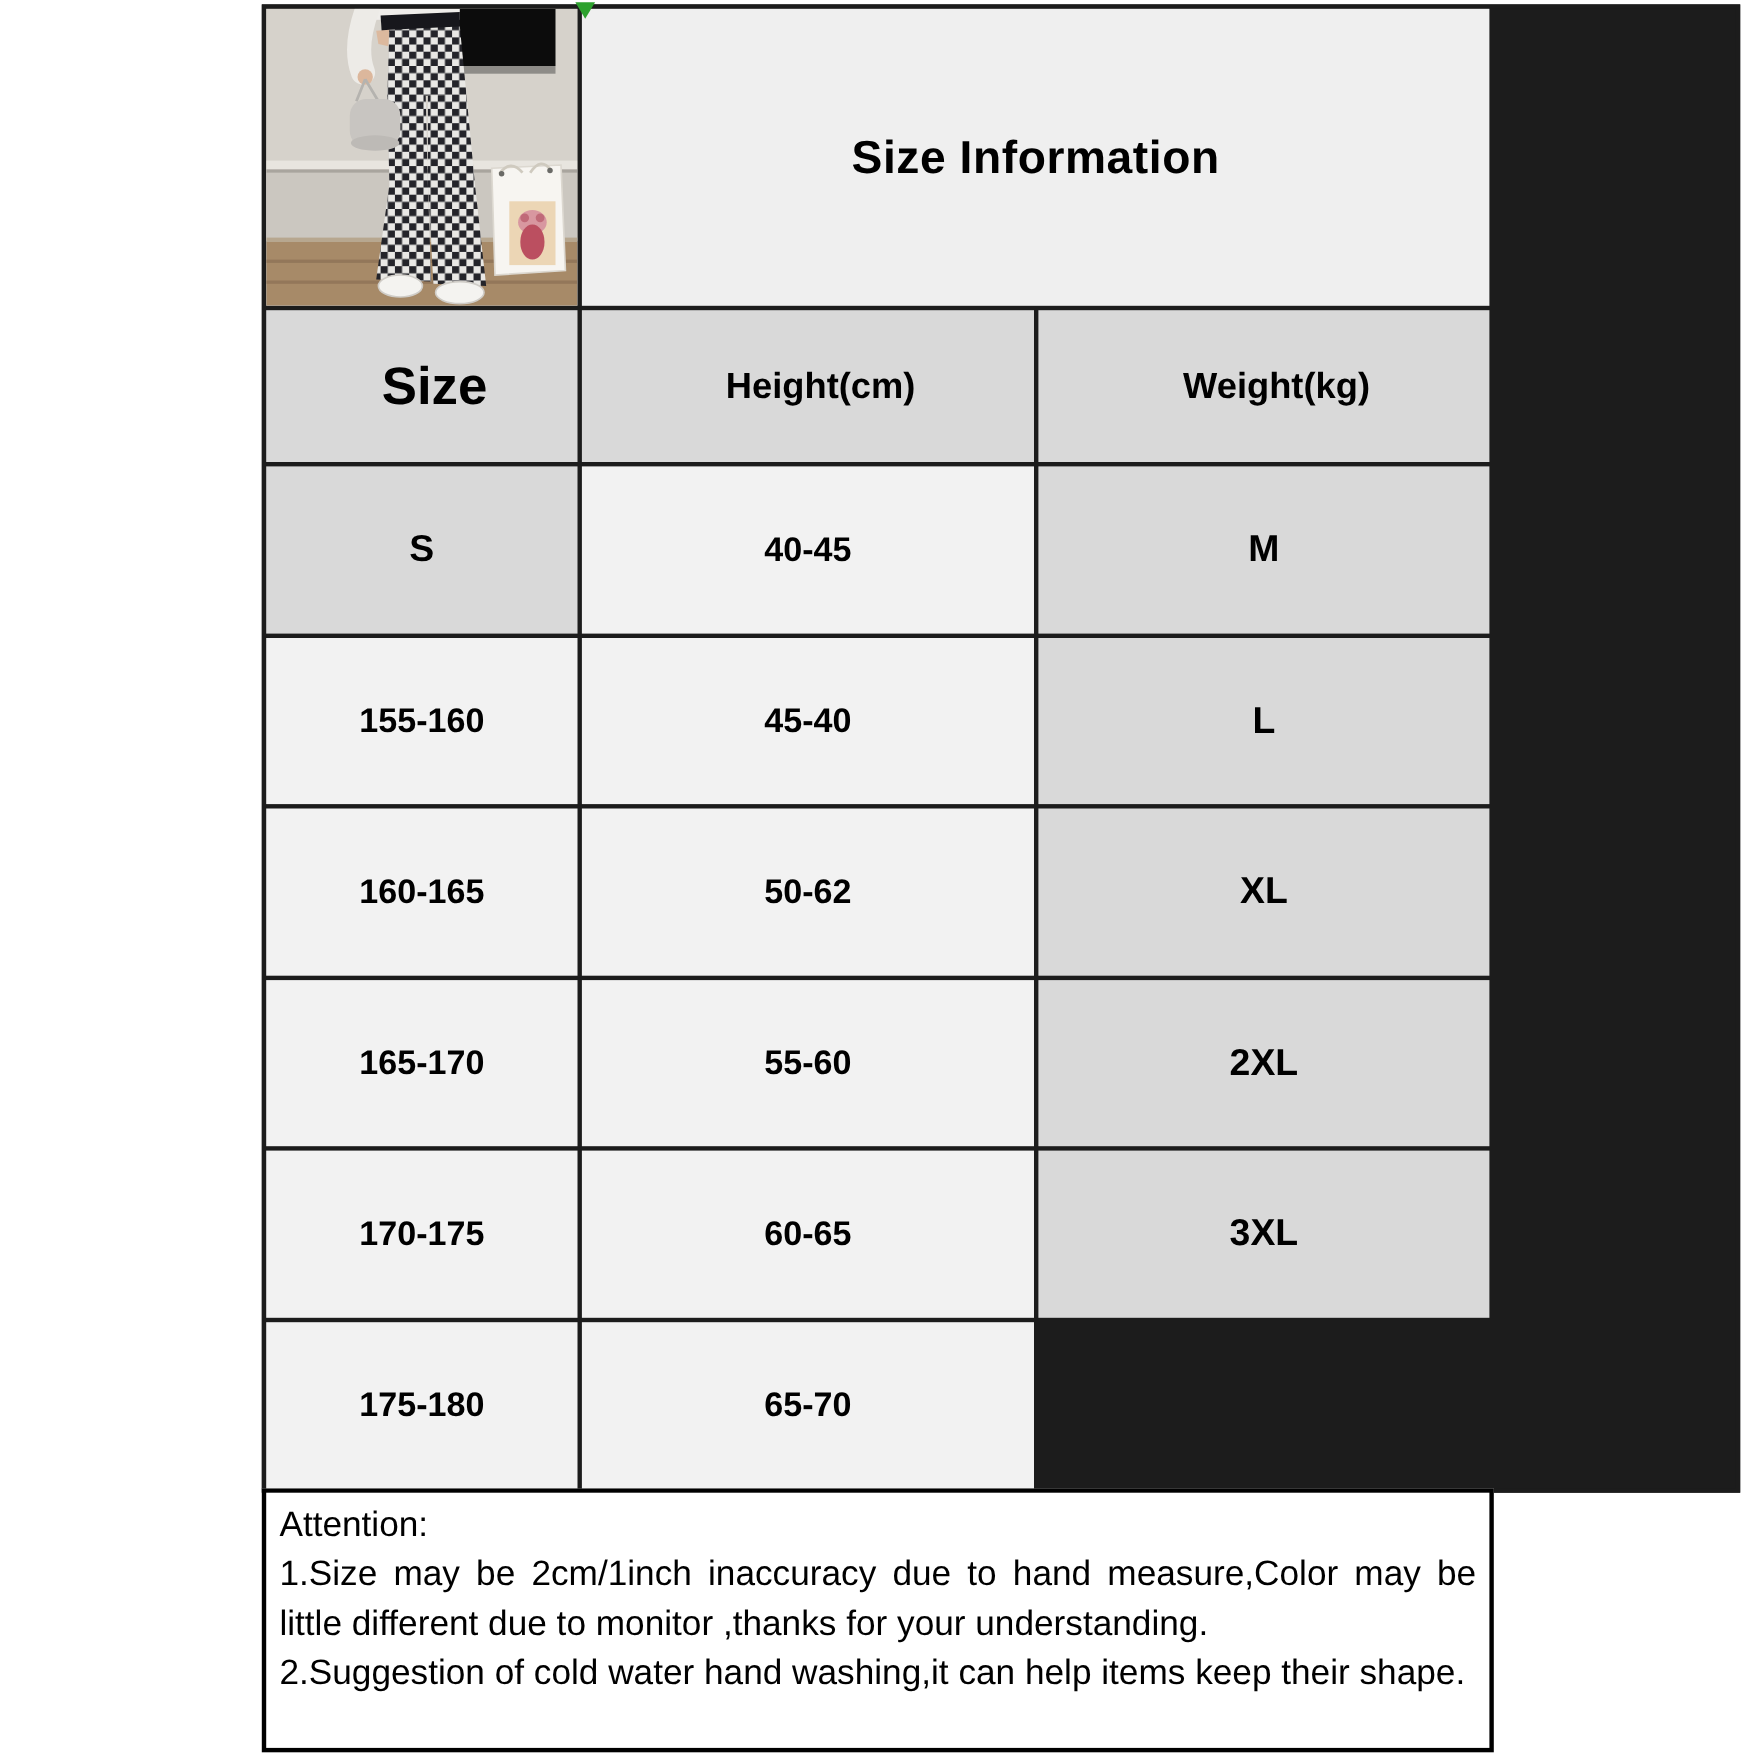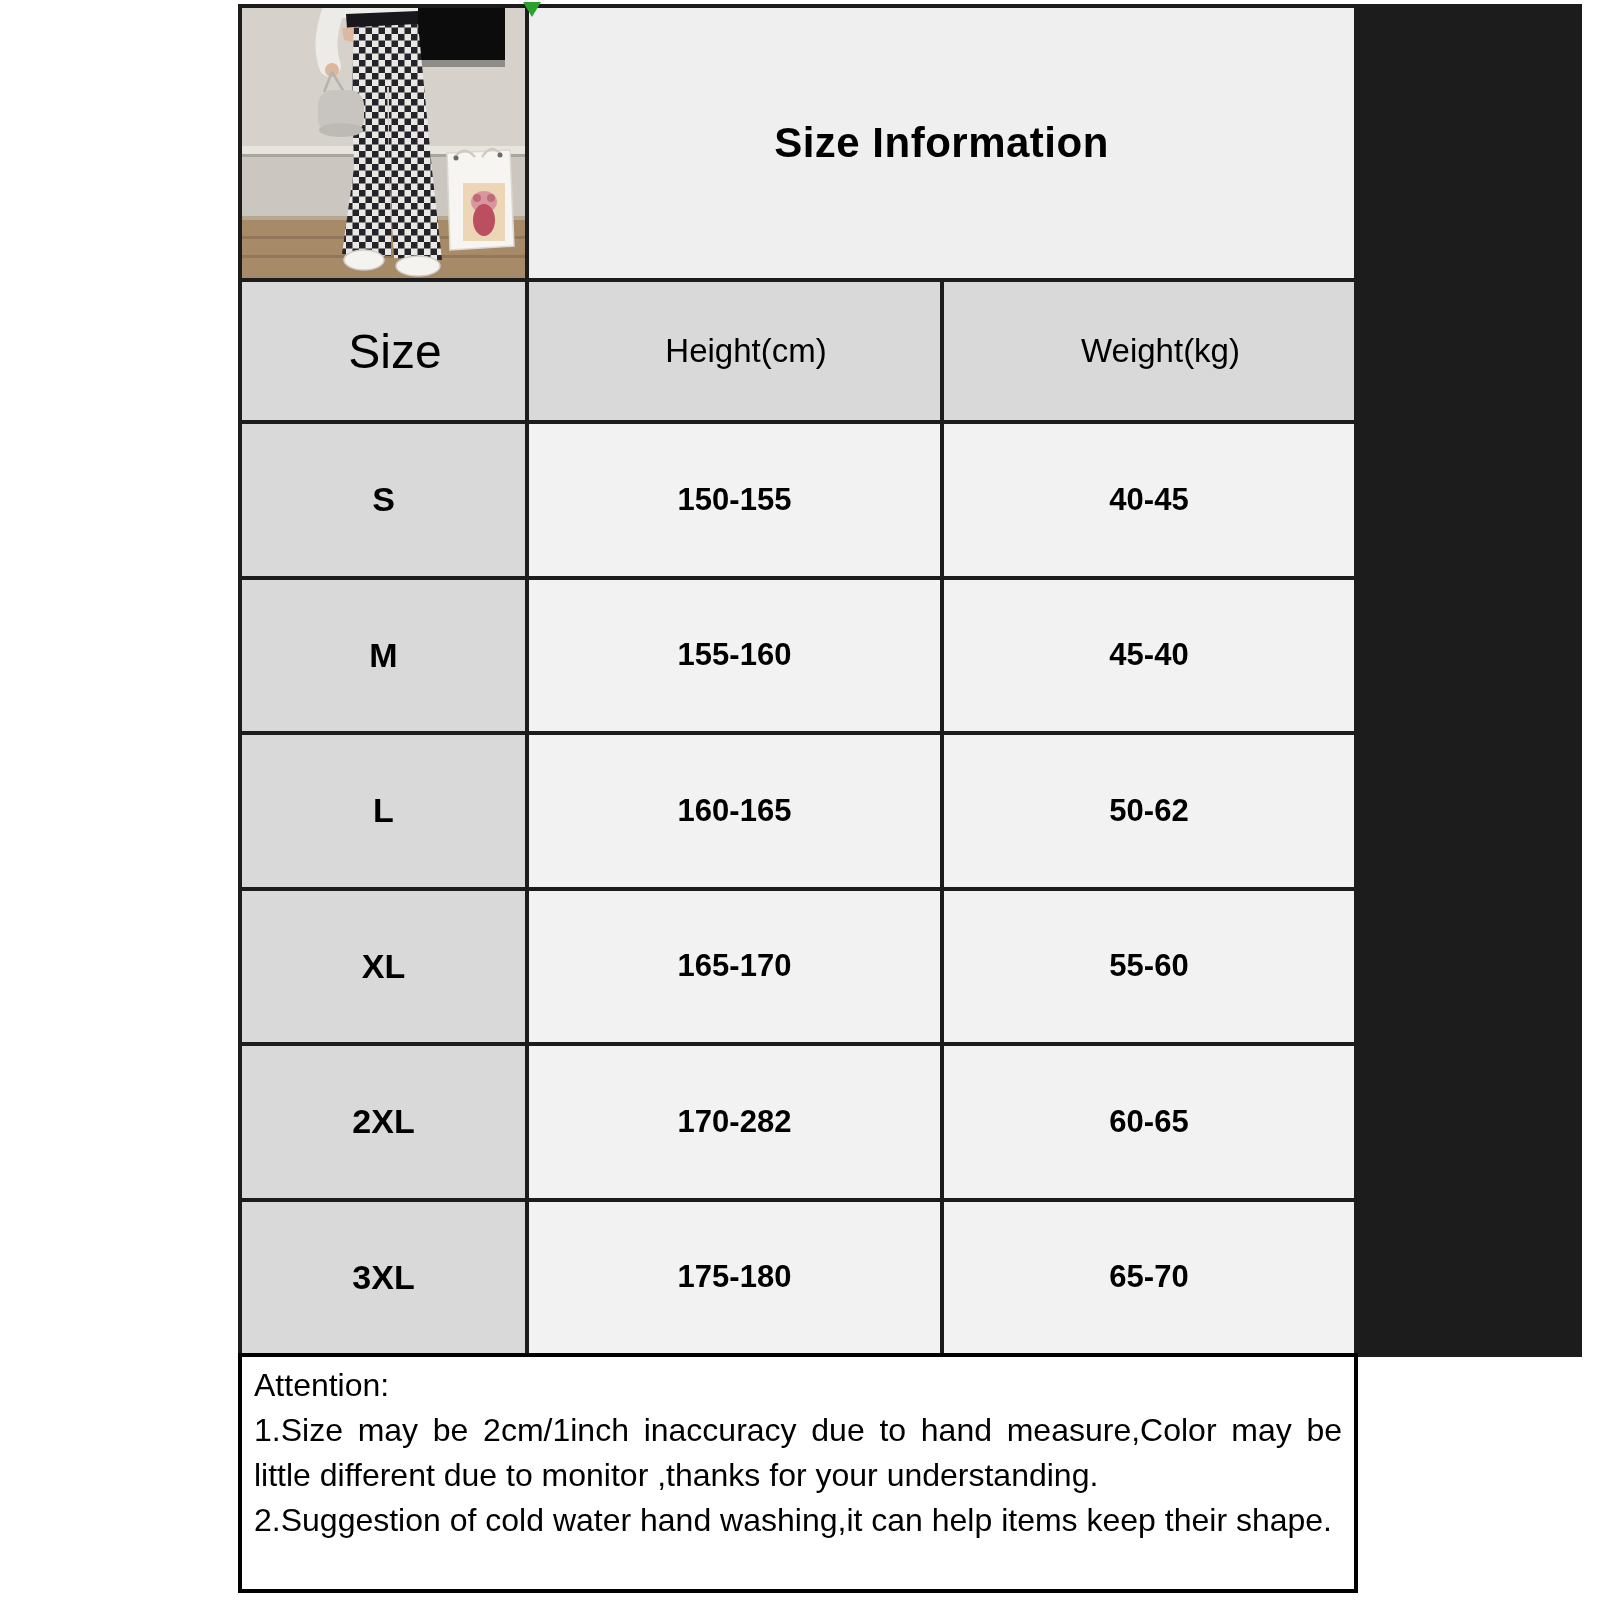--- a/index.html
+++ b/index.html
@@ -13,21 +13,21 @@
     gap:4px;
     background:#1c1c1c;
     border:4px solid #1c1c1c;
     box-sizing:border-box;
     width:1344px;
   }
   .cell{display:flex;align-items:center;justify-content:center;text-align:center;}
   .photo-cell{background:#cfcbc4;overflow:hidden;padding:0;}
   .photo-cell svg{display:block;width:100%;height:100%;}
   .title-cell{grid-column:2/4;background:#efefef;font-weight:bold;font-size:42px;letter-spacing:0.5px;}
-  .head{background:#d9d9d9;font-weight:normal;padding-left:23px;}
+  .head{background:#d9d9d9;font-weight:bold;padding-left:23px;}
   .head-size{font-size:48px;}
   .head-other{font-size:33px;}
   .size-col{background:#d9d9d9;font-weight:bold;font-size:34px;}
   .val{background:#f2f2f2;font-weight:bold;font-size:31px;}
   .green-flag{
     position:absolute;left:285px;top:-2px;width:0;height:0;
     border-left:9px solid transparent;border-right:9px solid transparent;
     border-top:15px solid #2da12e;
   }
   .attention{
@@ -116,37 +116,36 @@
       </div>
       <div class="cell title-cell">
         <span>Size Information</span>
       </div>
 
       <div class="cell head head-size">Size</div>
       <div class="cell head head-other">Height(cm)</div>
       <div class="cell head head-other">Weight(kg)</div>
 
       <div class="cell size-col">S</div>
-      <div class="cell val">150-155</div>
       <div class="cell val">40-45</div>
 
       <div class="cell size-col">M</div>
       <div class="cell val">155-160</div>
       <div class="cell val">45-40</div>
 
       <div class="cell size-col">L</div>
       <div class="cell val">160-165</div>
       <div class="cell val">50-62</div>
 
       <div class="cell size-col">XL</div>
       <div class="cell val">165-170</div>
       <div class="cell val">55-60</div>
 
       <div class="cell size-col">2XL</div>
-      <div class="cell val">170-282</div>
+      <div class="cell val">170-175</div>
       <div class="cell val">60-65</div>
 
       <div class="cell size-col">3XL</div>
       <div class="cell val">175-180</div>
       <div class="cell val">65-70</div>
 
     </div>
 
     <div class="green-flag"></div>
 

